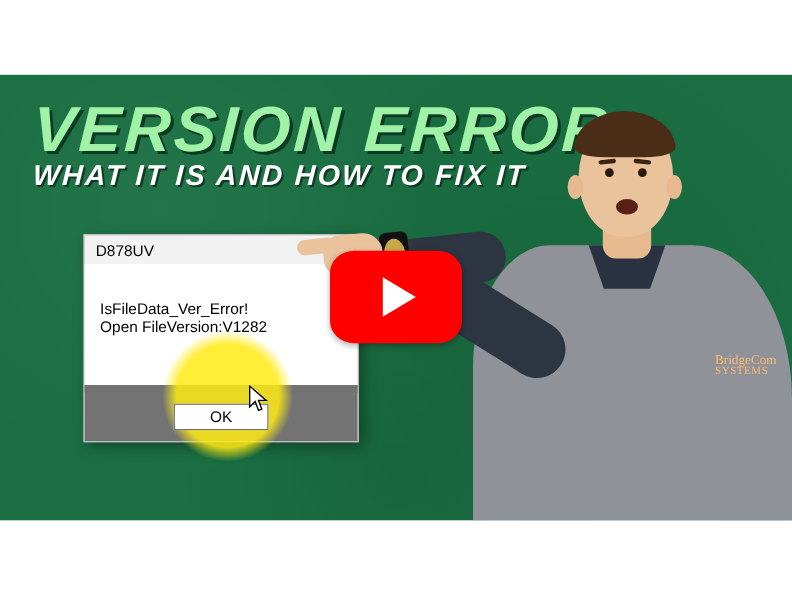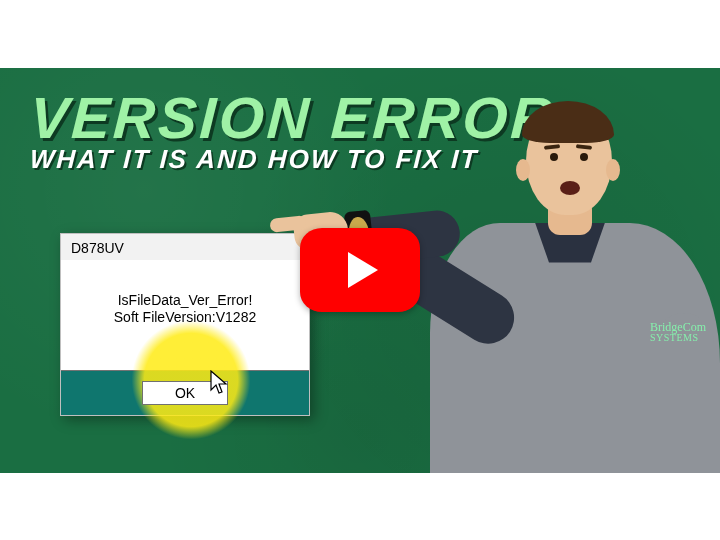--- a/index.html
+++ b/index.html
@@ -52,59 +52,57 @@
     text-shadow: 2px 2px 0 #0d3a22;
     margin-top: 2px;
     letter-spacing: 2px;
     font-style: italic;
     transform: skewX(-3deg);
   }
 
   
   .dialog {
     position: absolute;
-    left: 60px;
+    left: 76px;
     top: 145px;
     width: 250px;
     background: #f2f2f2;
     border: 1px solid #bfbfbf;
     box-shadow: 4px 4px 12px rgba(0,0,0,0.35);
     font-family: "Segoe UI", Tahoma, sans-serif;
     font-size: 14px;
     color: #000;
-    margin-top: 20px;
   }
   .dialog-title {
     padding: 6px 10px 4px;
     font-size: 14px;
   }
   .dialog-body {
     position: relative;
     padding: 32px 14px 14px;
     background: #fff;
     min-height: 110px;
-    text-align: center;
   }
   .highlight {
     position: absolute;
     width: 120px;
     height: 120px;
     background: radial-gradient(circle, rgba(255,235,20,0.85) 0%, rgba(255,235,20,0.85) 55%, rgba(255,235,20,0) 70%);
     border-radius: 50%;
     left: 70px;
     top: 60px;
     pointer-events: none;
   }
   .dialog-body .msg { position: relative; z-index: 1; line-height: 1.25; }
   .dialog-footer {
     display: flex;
     justify-content: center;
     padding: 10px;
-    background: #0f766e;
-    border-top: 1px solid #737373;
+    background: #737373;
+    border-top: 7px solid #737373;
   }
   .ok-btn {
     min-width: 86px;
     padding: 3px 18px;
     background: #fff;
     border: 1px solid #707070;
     font-size: 14px;
     cursor: pointer;
     position: relative;
     z-index: 2;
@@ -266,21 +264,21 @@
     background: #8f9399;
     bottom: 0; right: 6px;
     border-radius: 30px 30px 0 0;
   }
   .logo {
     position: absolute;
     bottom: 130px;
     right: 14px;
     font-size: 12px;
     font-family: Georgia, serif;
-    color: #86efac;
+    color: #fdba74;
     line-height: 1;
     text-align: left;
   }
   .logo small { font-size: 10px; letter-spacing: 0.5px; display:block; }
 
   
   .play {
     position: absolute;
     left: 50%;
     top: 50%;
@@ -312,21 +310,21 @@
   <div class="headline">
     <div class="line1">VERSION ERROR</div>
     <div class="line2">WHAT IT IS AND HOW TO FIX IT</div>
   </div>
 
   <div class="dialog">
     <div class="dialog-title">D878UV</div>
     <div class="dialog-body">
       <div class="highlight"></div>
       <div class="msg">IsFileData_Ver_Error!</div>
-      <div class="msg">Soft FileVersion:V1282</div>
+      <div class="msg">Open FileVersion:V1282</div>
       <svg class="cursor" width="20" height="26" viewBox="0 0 20 26">
         <path d="M2 1 L2 20 L7 15 L10 23 L13 22 L10 14 L17 14 Z" fill="#fff" stroke="#000" stroke-width="1.2"></path>
       </svg>
     </div>
     <div class="dialog-footer">
       <button class="ok-btn">OK</button>
     </div>
   </div>
 
   <div class="person">

